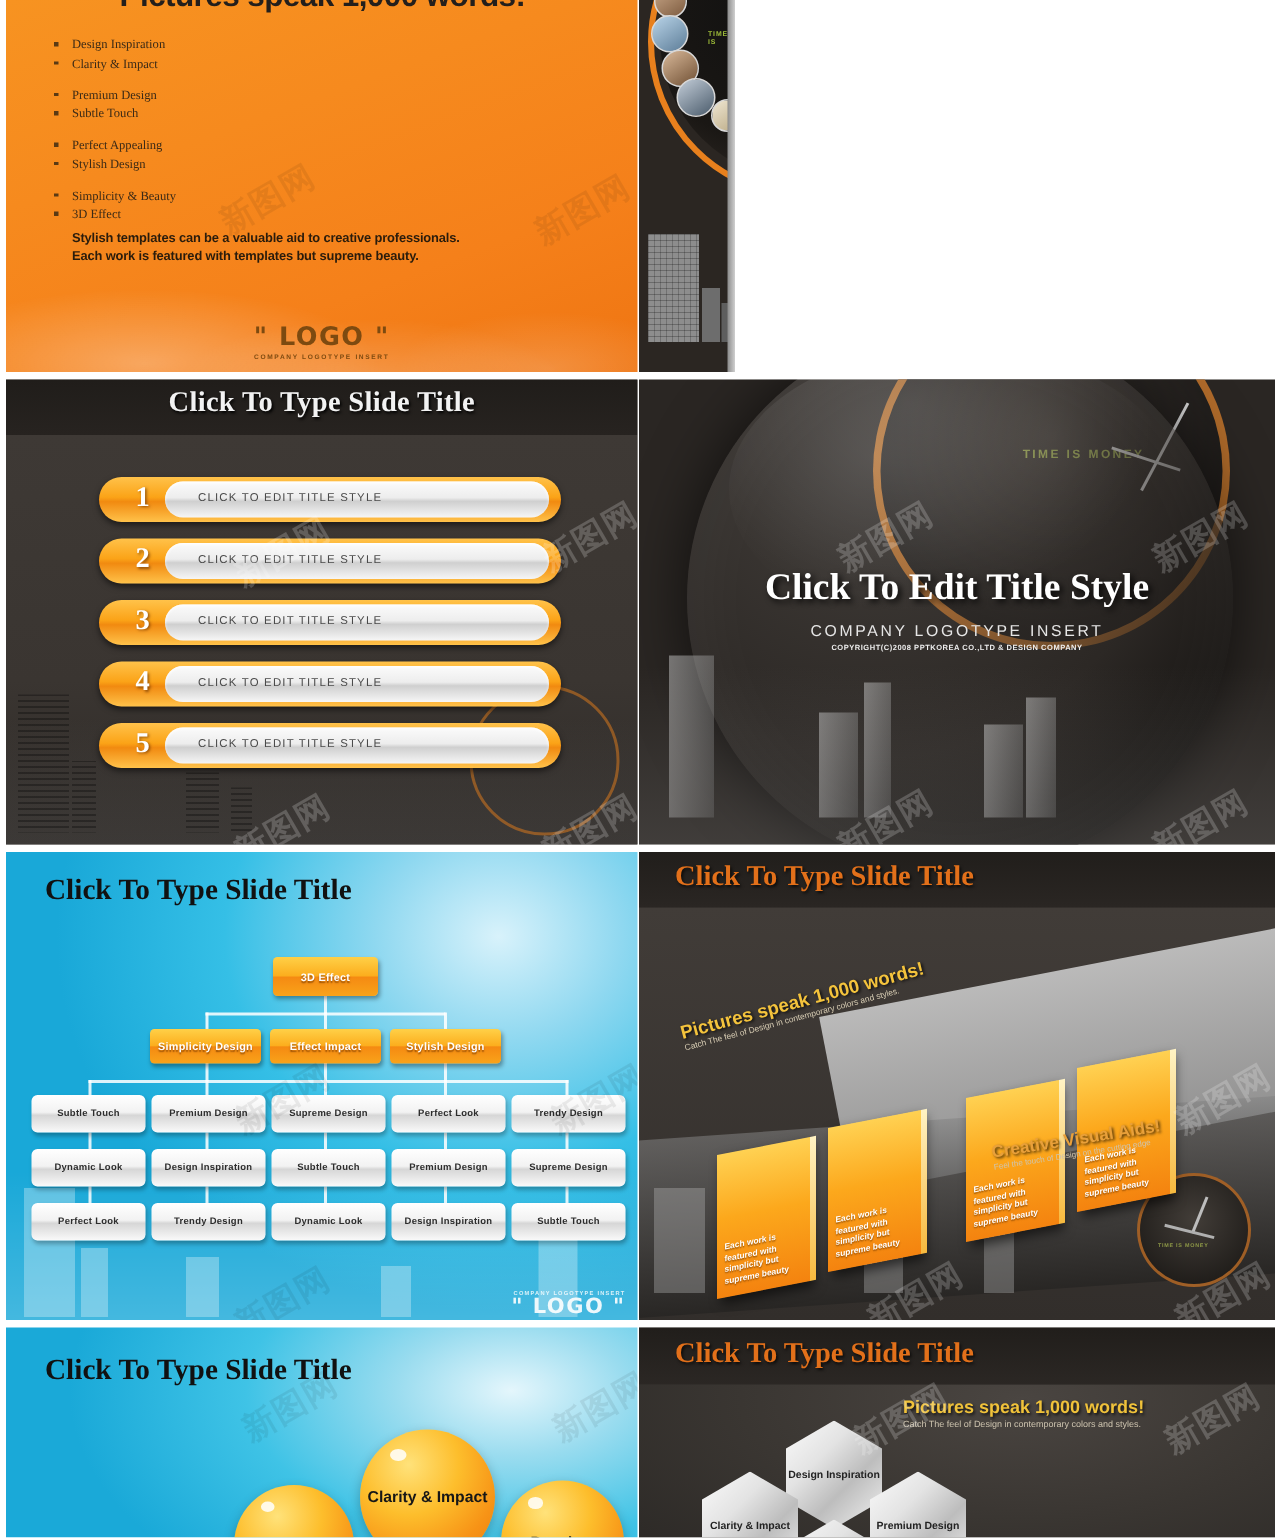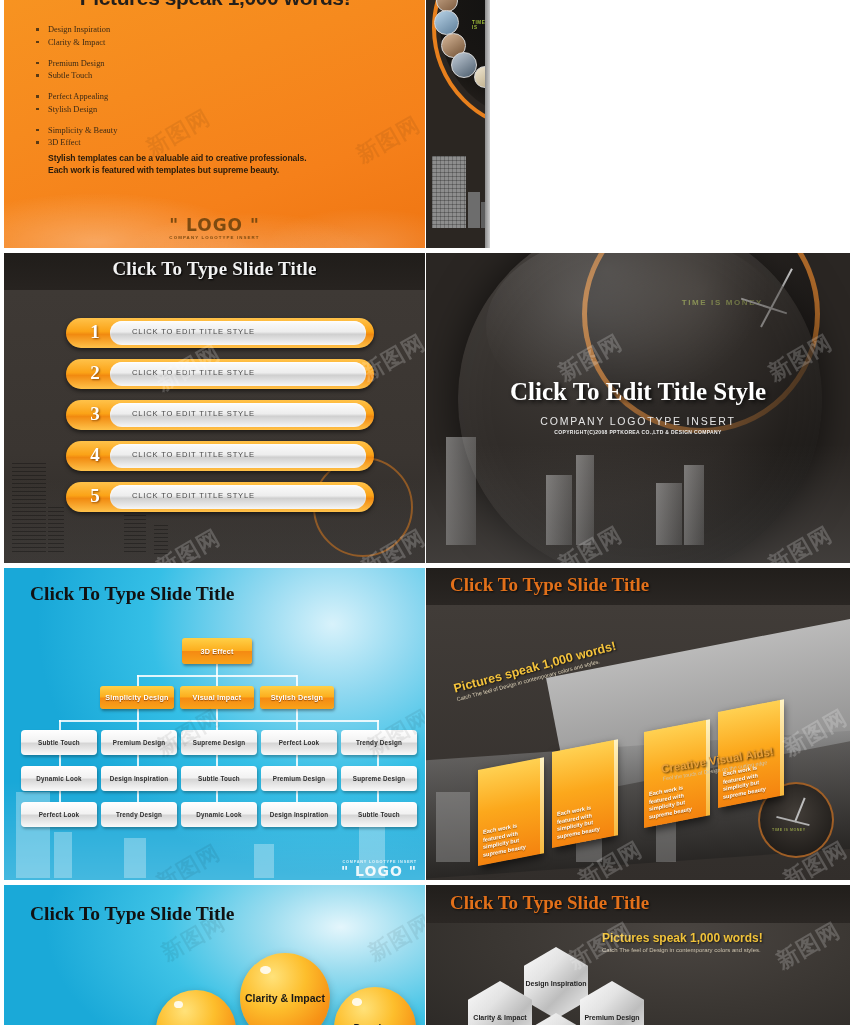--- a/index.html
+++ b/index.html
@@ -380,21 +380,21 @@
     <div class="ln" style="left:373px;top:187px;width:1.5px;height:24px;"></div>
     <div class="ln" style="left:55px;top:223px;width:1.5px;height:24px;"></div>
     <div class="ln" style="left:133px;top:223px;width:1.5px;height:24px;"></div>
     <div class="ln" style="left:212px;top:223px;width:1.5px;height:24px;"></div>
     <div class="ln" style="left:292px;top:223px;width:1.5px;height:24px;"></div>
     <div class="ln" style="left:373px;top:223px;width:1.5px;height:24px;"></div>
 
     <div class="ob" style="left:178px;top:70px;width:70px;height:26px;">3D Effect</div>
 
     <div class="ob" style="left:96px;top:118px;width:74px;height:23px;">Simplicity Design</div>
-    <div class="ob" style="left:176px;top:118px;width:74px;height:23px;">Visual Impact</div>
+    <div class="ob" style="left:176px;top:118px;width:74px;height:23px;">Effect Impact</div>
     <div class="ob" style="left:256px;top:118px;width:74px;height:23px;">Stylish Design</div>
 
     <div class="wb" style="left:17px;top:162px;width:76px;height:25px;">Subtle Touch</div>
     <div class="wb" style="left:97px;top:162px;width:76px;height:25px;">Premium Design</div>
     <div class="wb" style="left:177px;top:162px;width:76px;height:25px;">Supreme Design</div>
     <div class="wb" style="left:257px;top:162px;width:76px;height:25px;">Perfect Look</div>
     <div class="wb" style="left:337px;top:162px;width:76px;height:25px;">Trendy Design</div>
 
     <div class="wb" style="left:17px;top:198px;width:76px;height:25px;">Dynamic Look</div>
     <div class="wb" style="left:97px;top:198px;width:76px;height:25px;">Design Inspiration</div>

